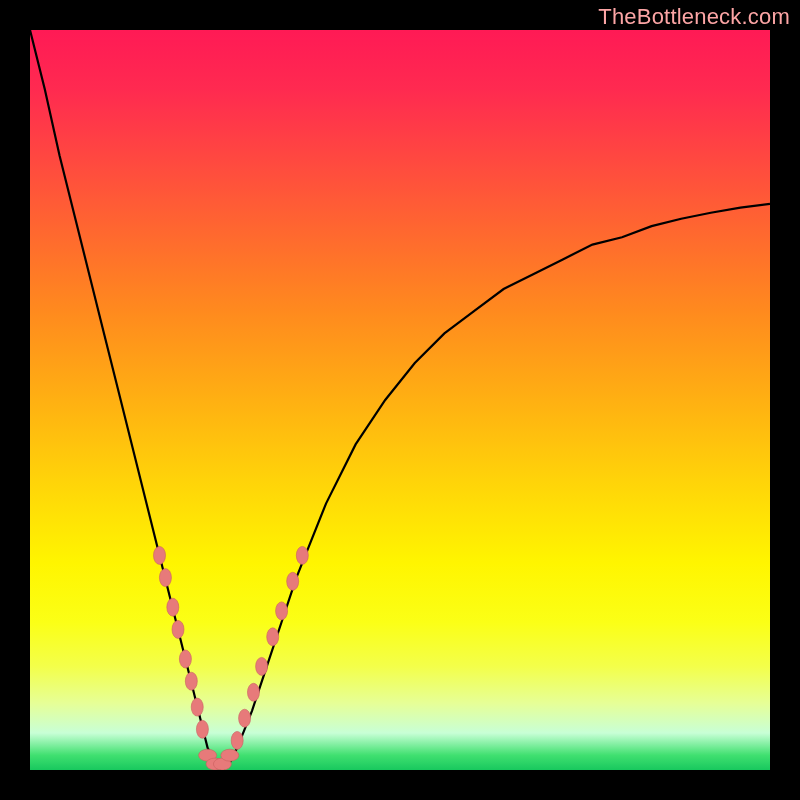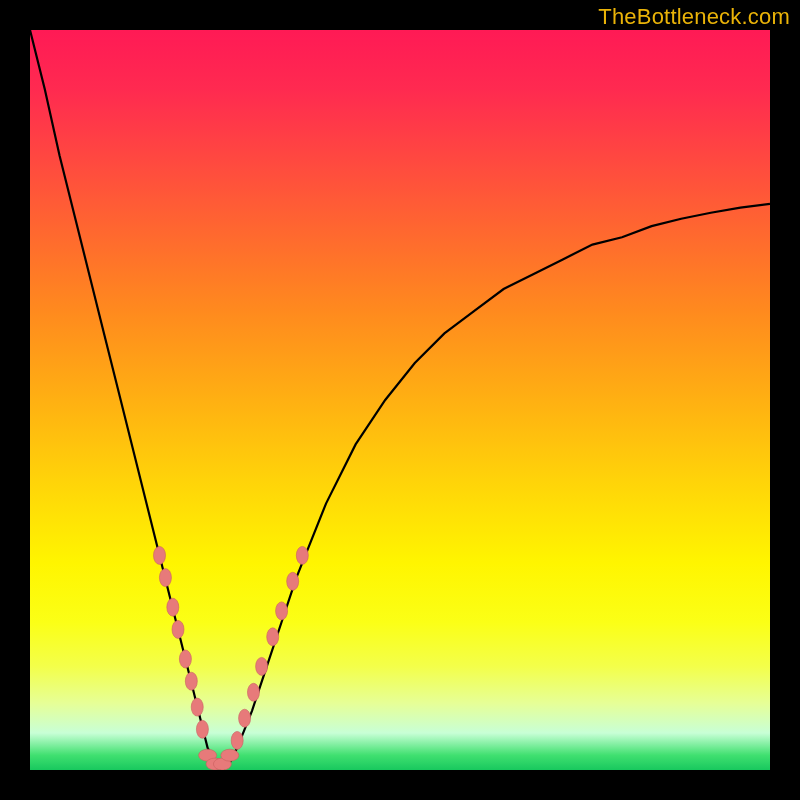--- a/index.html
+++ b/index.html
@@ -47,21 +47,21 @@
     );
   }
   svg.curve {
     position: absolute;
     inset: 0;
   }
   .watermark {
     position: absolute;
     top: 4px;
     right: 10px;
-    color: #eab308;
+    color: #fca5a5;
     font-size: 22px;
     font-weight: 500;
     letter-spacing: 0.2px;
     user-select: none;
   }
 </style>
 </head>
 <body>
 
 <div class="frame">

